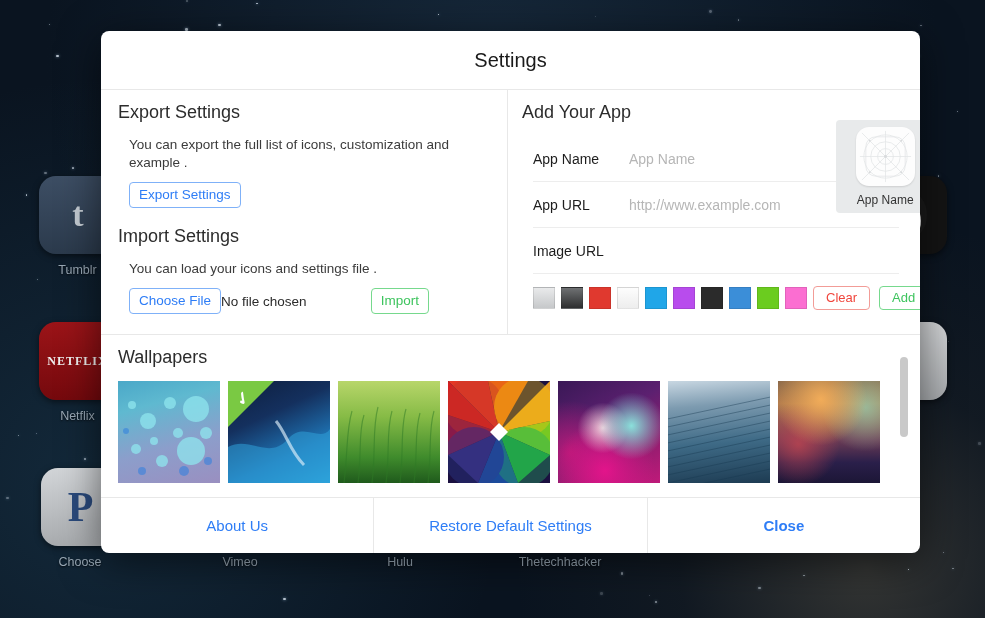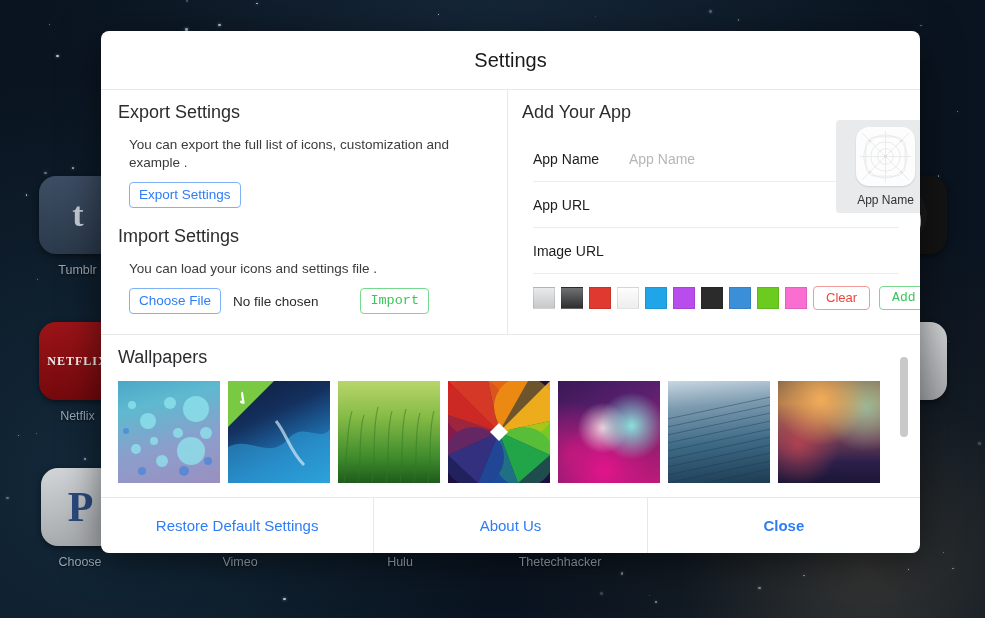--- a/index.html
+++ b/index.html
@@ -82,26 +82,26 @@
   .section-desc {
     font-size:13.5px; color:#3b3b3b; line-height:18px;
     margin:0 0 10px 11px; max-width:360px;
   }
 
   .btn-outline {
     display:inline-block; font-size:13.5px; padding:4px 9px;
     border-radius:4px; background:#fff; cursor:pointer; line-height:16px;
   }
   .btn-blue { color:#2e7df6; border:1px solid #7fb1f8; }
-  .btn-green { color:#3ec45e; border:1px solid #76d98d;font-family:Liberation Mono, monospace; }
+  .btn-green { color:#3ec45e; border:1px solid #76d98d; }
   .btn-red { color:#f0453c; border:1px solid #f29c97; }
 
   #export-btn { margin-left:11px; }
   .import-row { display:flex; align-items:center; margin-left:11px; }
-  #choose-file-btn { margin-right:12px; }
+  #choose-file-btn { }
   #no-file-text { font-size:13.5px; color:#2b2b2b; }
   #import-btn { margin-left:auto; margin-right:56px; }
 
   
   .form-rows { margin-left:11px; width:366px; }
   .form-row {
     display:flex; align-items:center; height:46px;
     border-bottom:1px solid #ededed;
   }
   .form-label { width:96px; flex:0 0 96px; font-size:14px; color:#1d1d1d; }
@@ -431,20 +431,21 @@
       <div class="panel-right">
         <h2 class="section-title">Add Your App</h2>
 
         <div class="form-rows">
           <div class="form-row">
             <span class="form-label">App Name</span>
             <input class="form-input" type="text" placeholder="App Name" value="" style="">
           </div>
           <div class="form-row">
             <span class="form-label">App URL</span>
+            <input class="form-input" type="text" placeholder="http://www.example.com" value="" style="">
           </div>
           <div class="form-row">
             <span class="form-label">Image URL</span>
           </div>
         </div>
 
         <div id="icon-preview">
           <div id="icon-preview-glyph">
             <svg width="59" height="59" viewBox="0 0 60 60">
               <g stroke="#e3e5e7" stroke-width="0.8" fill="none">
@@ -595,17 +596,17 @@
                linear-gradient(180deg,#8c6a4a 0%,#b07a4c 22%,#6b3b55 58%,#2a1f4a 80%,#1c1636 100%);"></div>
       </div>
 
       <div id="wp-scrollbar">
         <div id="wp-scrollbar-thumb"></div>
       </div>
     </div>
   </div>
 
   <div id="modal-footer">
+    <div class="footer-btn">About Us</div>
     <div class="footer-btn">Restore Default Settings</div>
-    <div class="footer-btn">About Us</div>
     <div class="footer-btn" id="footer-btn-close">Close</div>
   </div>
 </div>
 
 </body></html>

